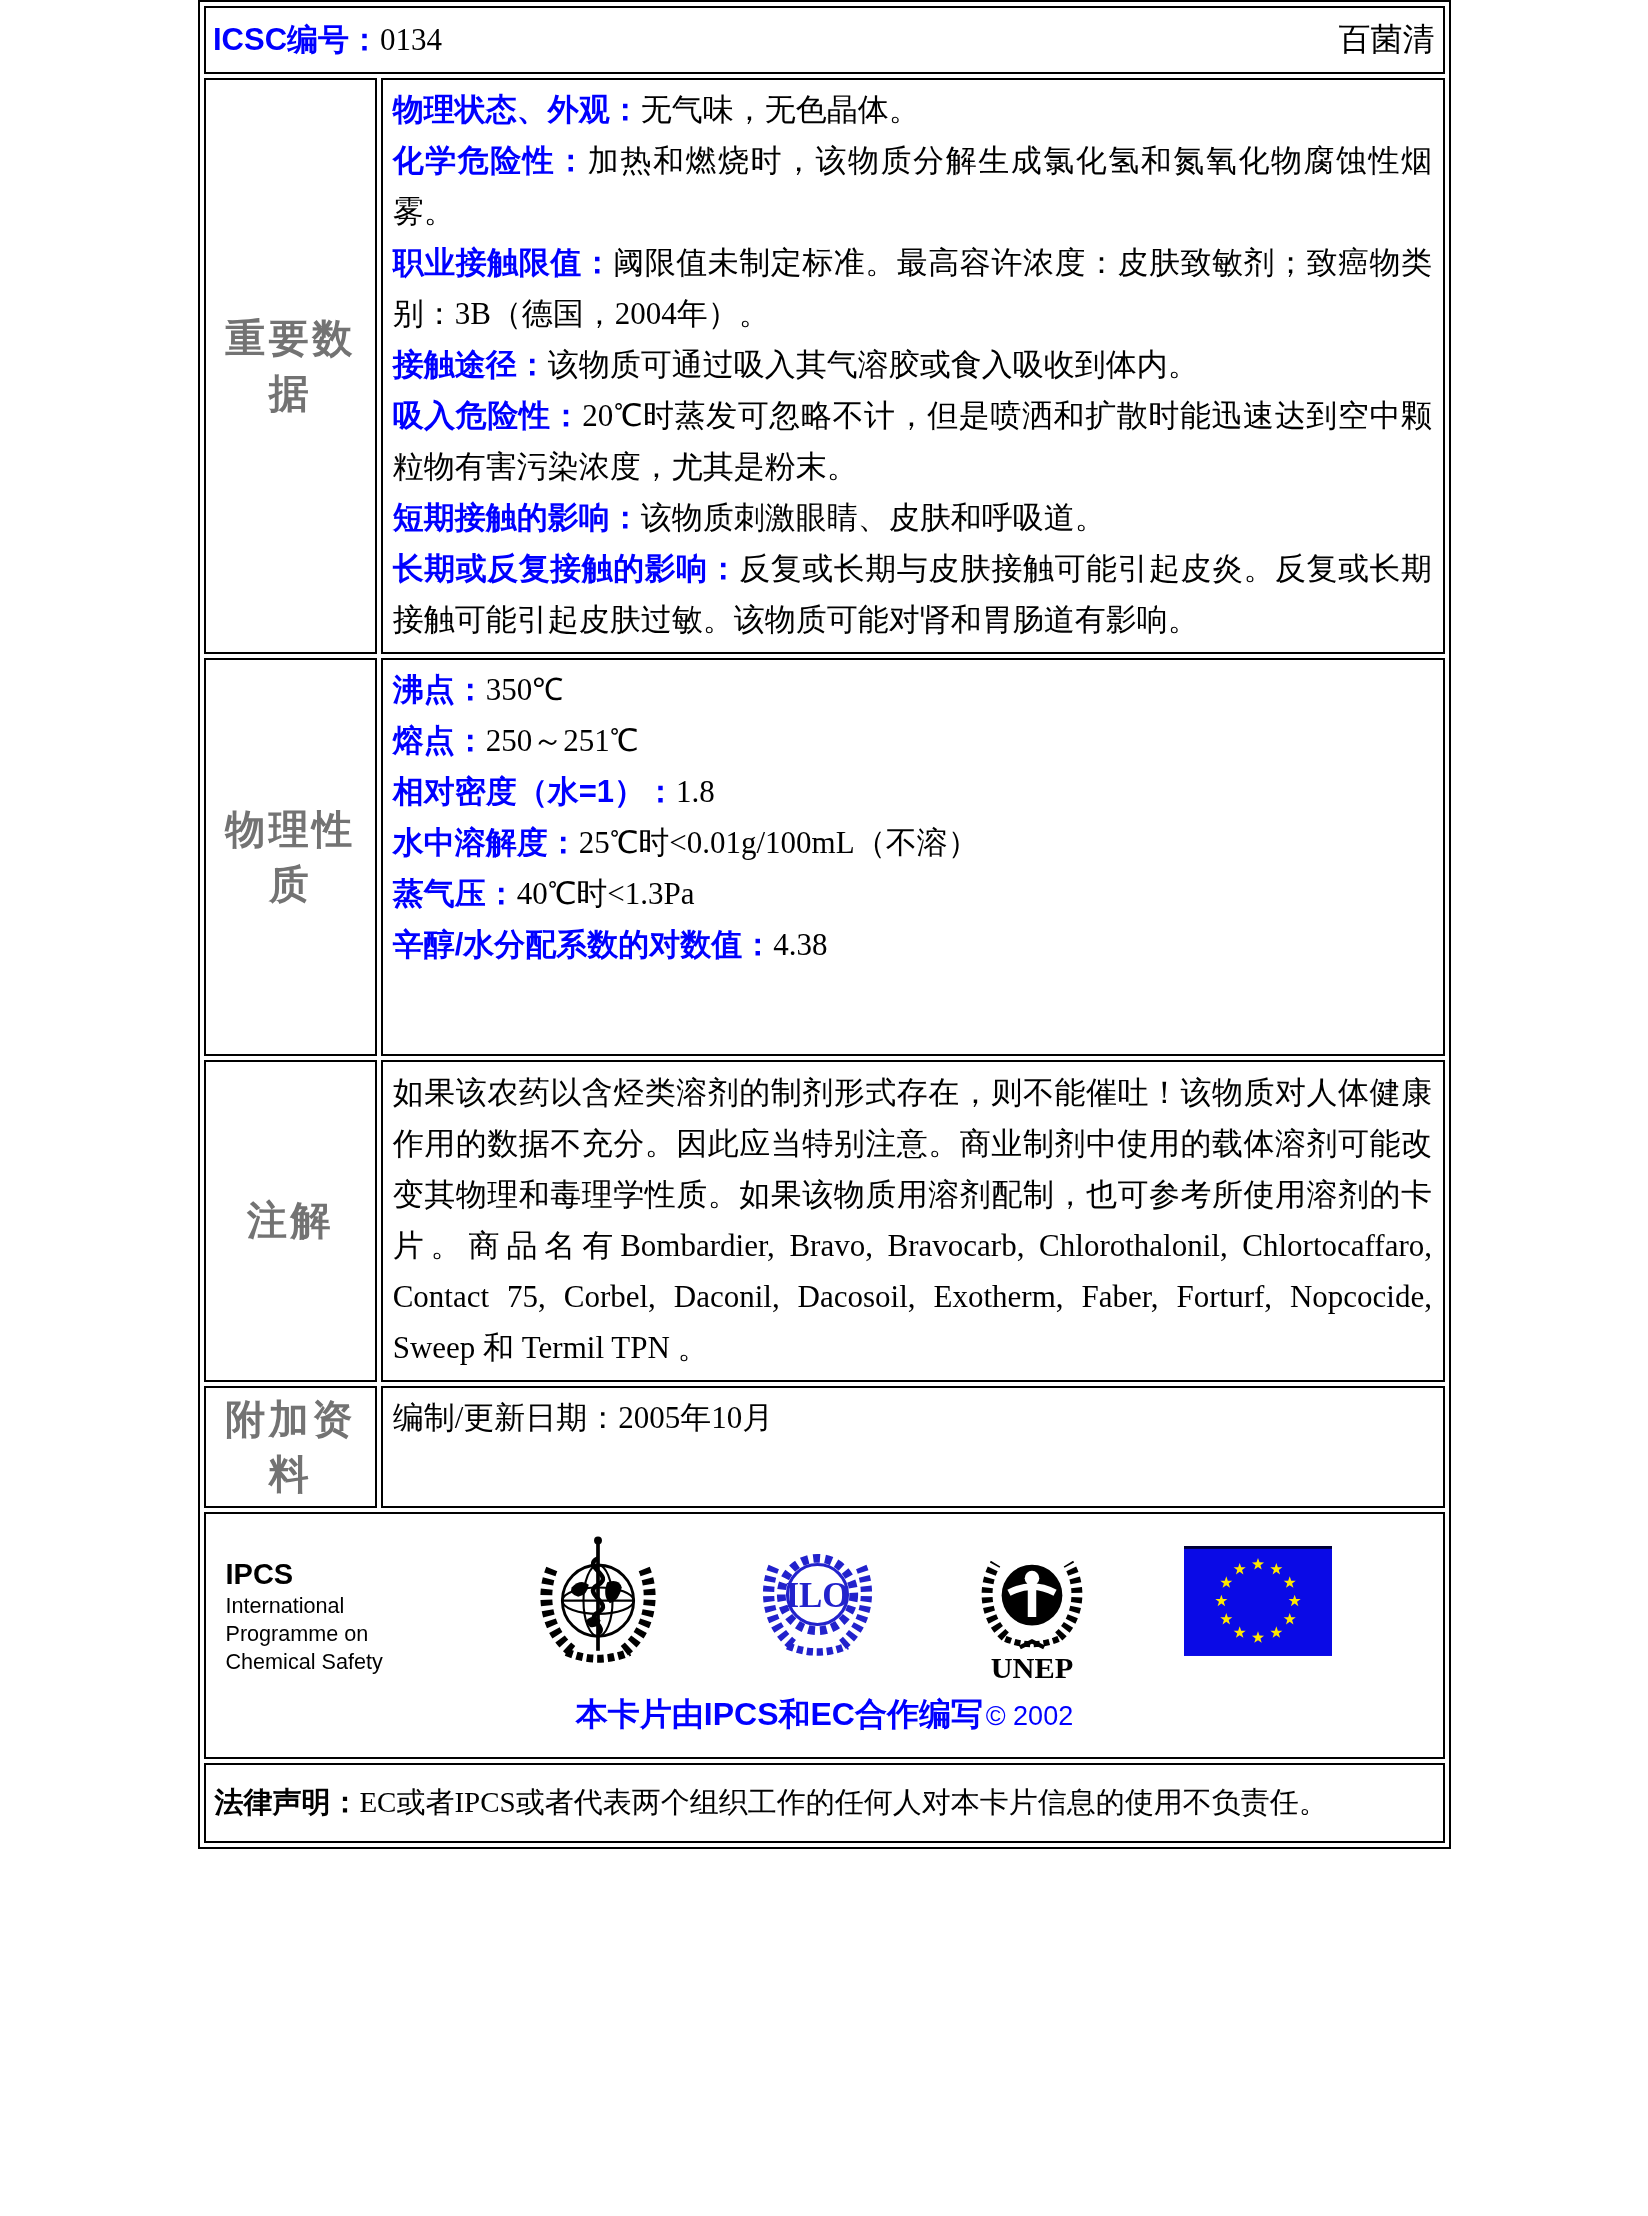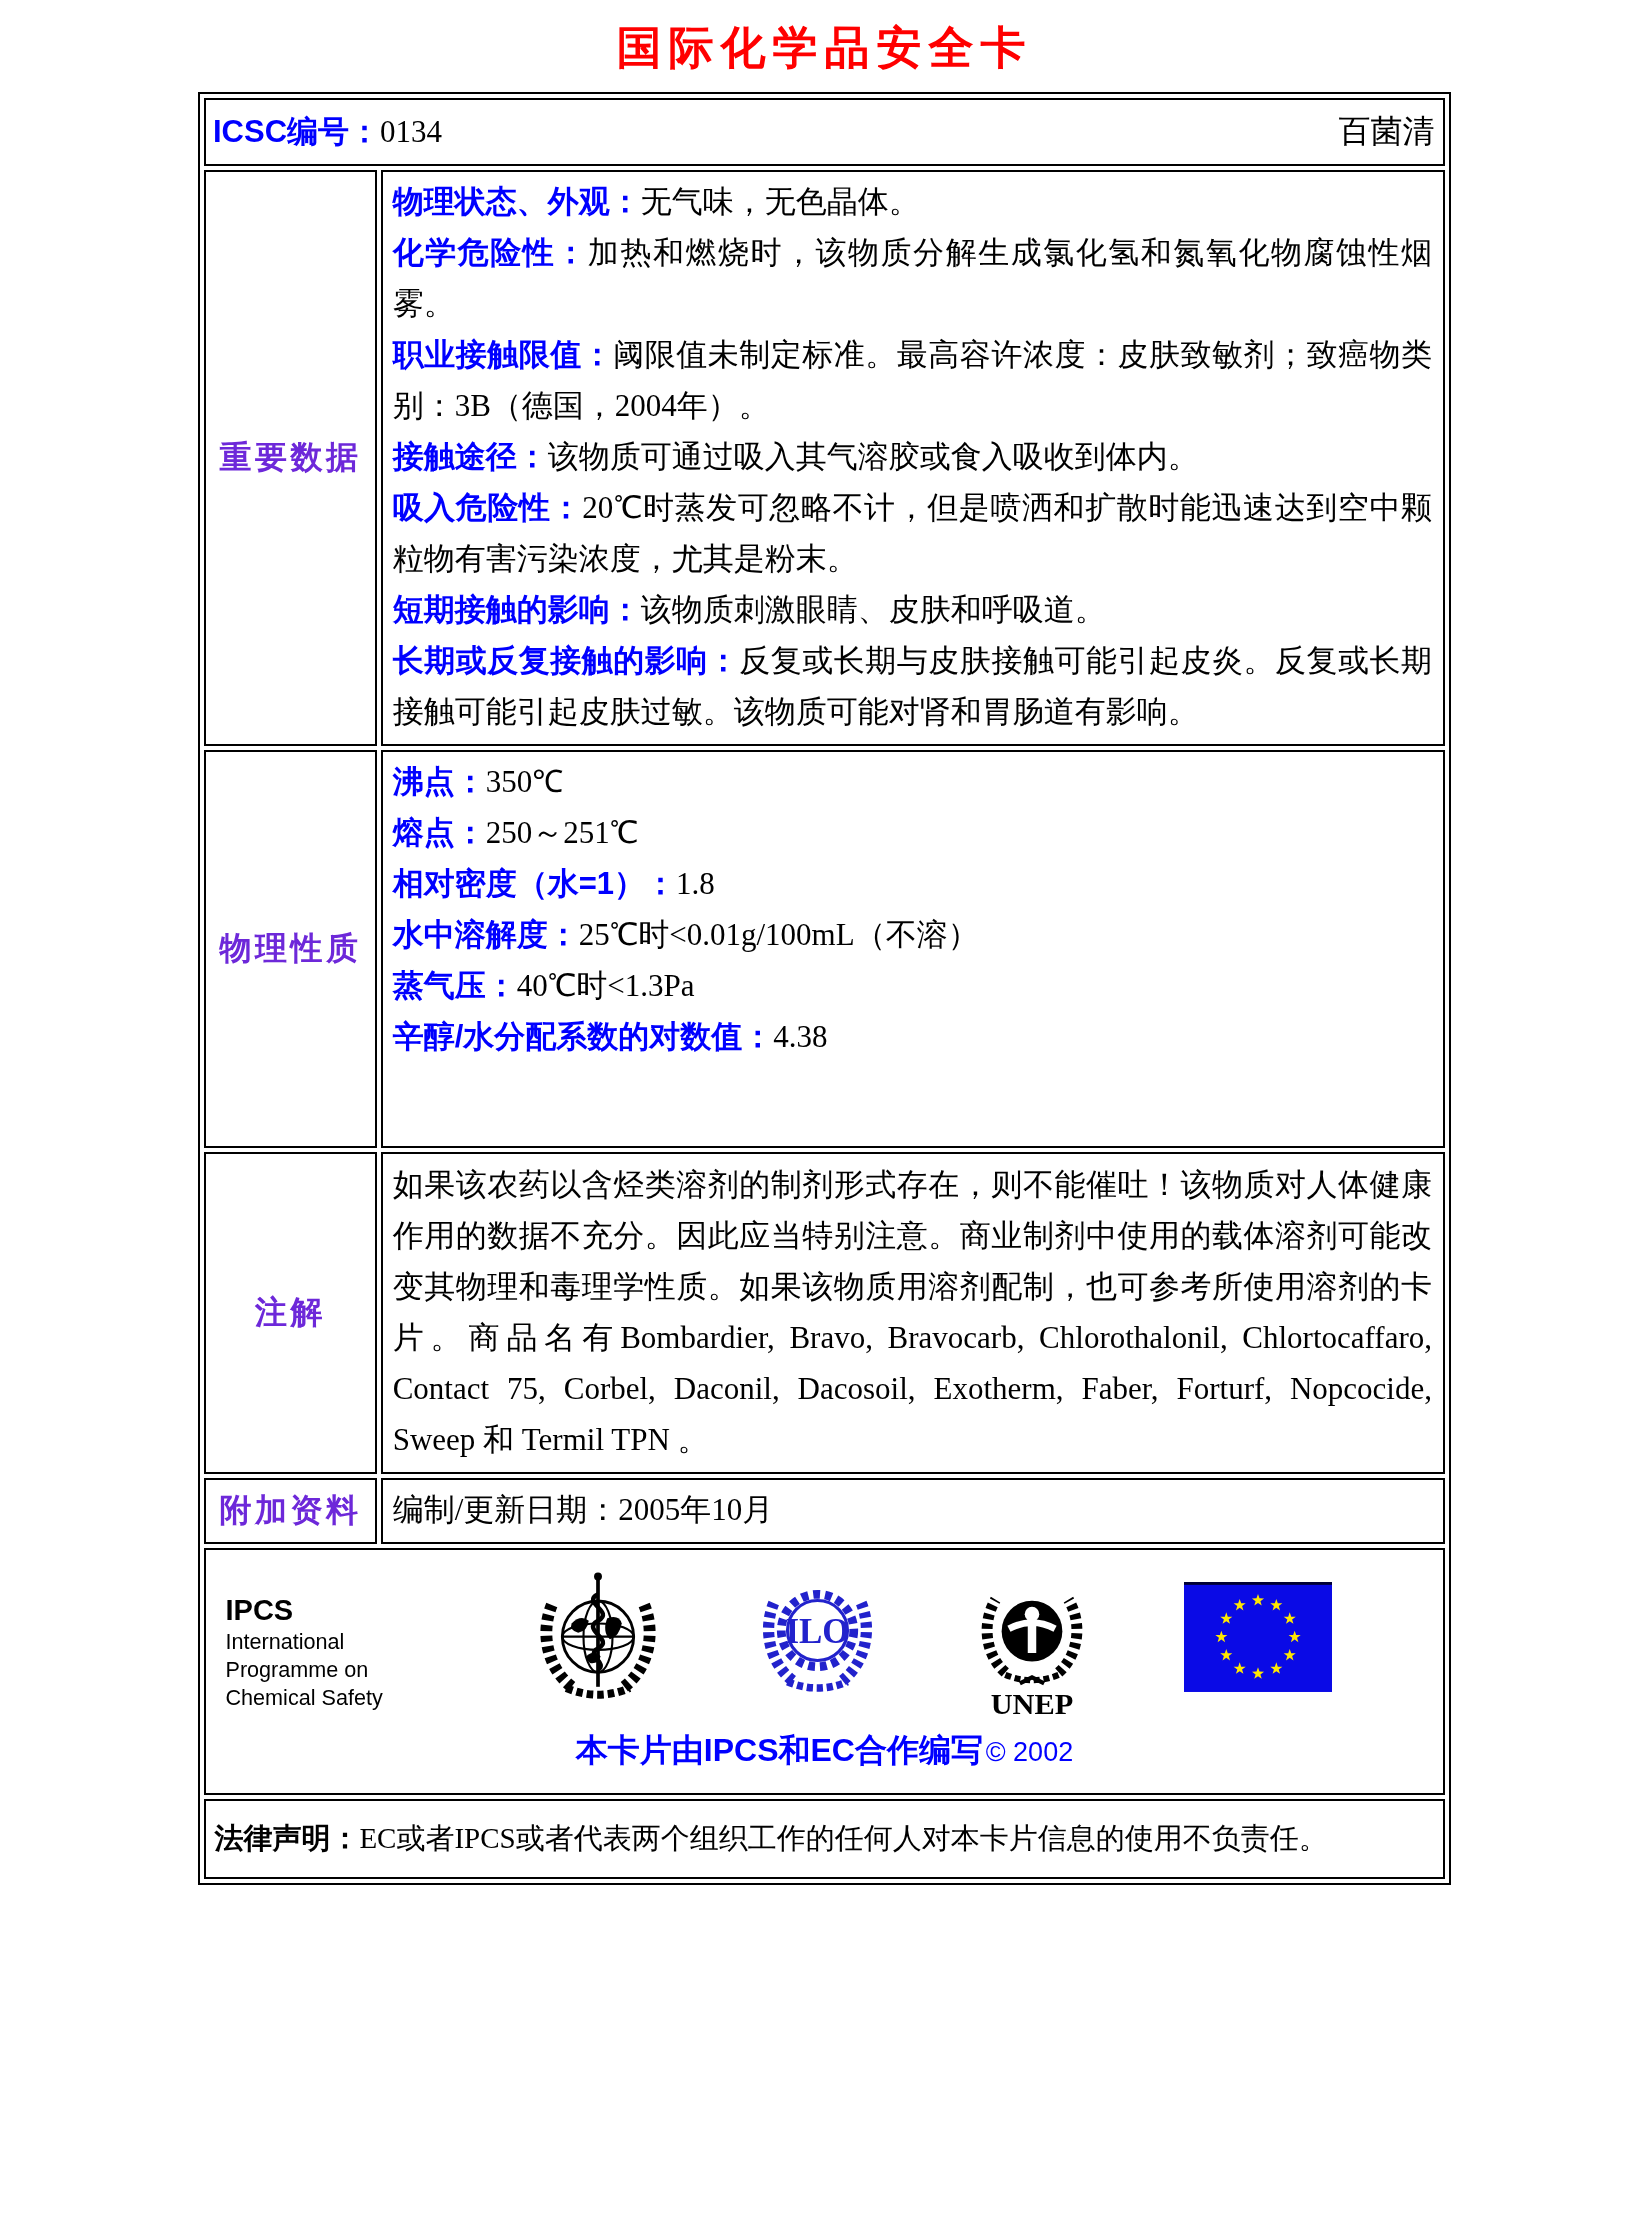--- a/index.html
+++ b/index.html
@@ -12,23 +12,23 @@
              border:2.8px solid #000;table-layout:fixed;background:#fff;}
   table.card td{border:2.1px solid #000;background:#fff;}
   col.c1{width:173px;}
   
   td.hdr{height:64px;vertical-align:middle;padding:0 8.4px 0 7px;font-size:31px;}
   .hdr-wrap{display:flex;justify-content:space-between;align-items:center;gap:36px;}
   .blab{color:#0000ff;font-family:"Liberation Sans", sans-serif;font-weight:bold;}
   .hval{color:#000;}
   .hname{font-size:32px;}
   
-  td.rowlab{vertical-align:middle;text-align:center;color:#6d28d9;
+  td.rowlab{vertical-align:middle;text-align:center;color:#737373;
             font-family:"Liberation Sans", sans-serif;font-weight:bold;
-            font-size:32px;letter-spacing:3.5px;padding:4.2px 1.4px;margin-top:36px;}
+            font-size:40px;letter-spacing:3.5px;padding:4.2px 1.4px;margin-top:36px;}
   
   td.content{vertical-align:top;padding:4.2px 11px 7px 9.7px;font-size:31px;line-height:51px;}
   td.content .item{text-align:justify;}
   td.content .line{text-align:left;}
   td.phys{padding-bottom:84px;}
   
   td.orgcell{padding:0;}
   .orgflex{display:flex;align-items:flex-start;justify-content:space-between;
            padding:18px 111px 0 19.5px;}
   .ipcs{width:216px;font-family:"Liberation Sans", sans-serif;margin-top:25px;}
@@ -41,21 +41,20 @@
   .credit-year{font-family:"Liberation Sans", sans-serif;font-size:27px;}
   
   td.legal{padding:18px 9.7px 18px 8.4px;font-size:29px;vertical-align:middle;}
   .legal-lab{font-family:Liberation Serif, serif;font-weight:bold;color:#000;}
 </style>
 </head>
 <body>
 
 <div class="page">
 
-  <div class="title">国际化学品安全卡</div>
 
   <table class="card">
     <colgroup>
         <col class="c1">
         <col class="c2">
       </colgroup>
 
     <tbody>
         <tr>
       <td class="hdr" colspan="2">

